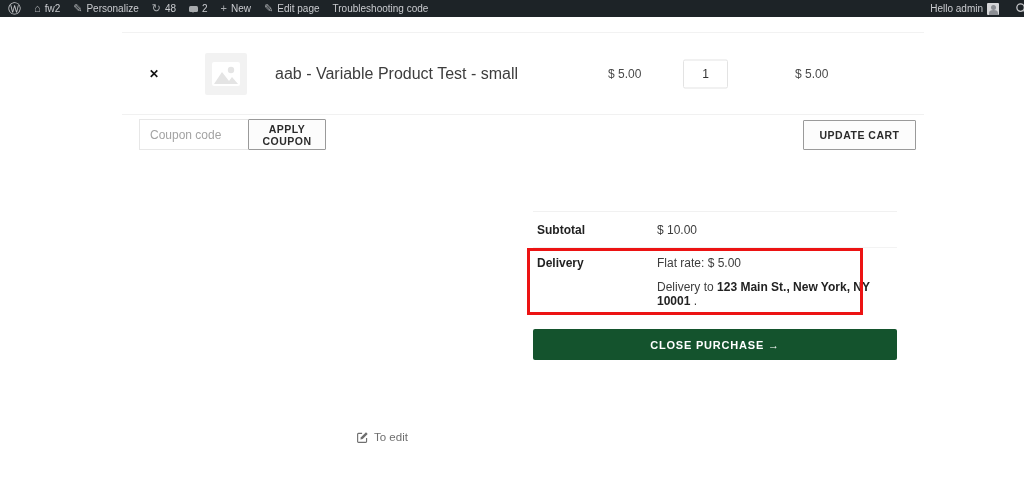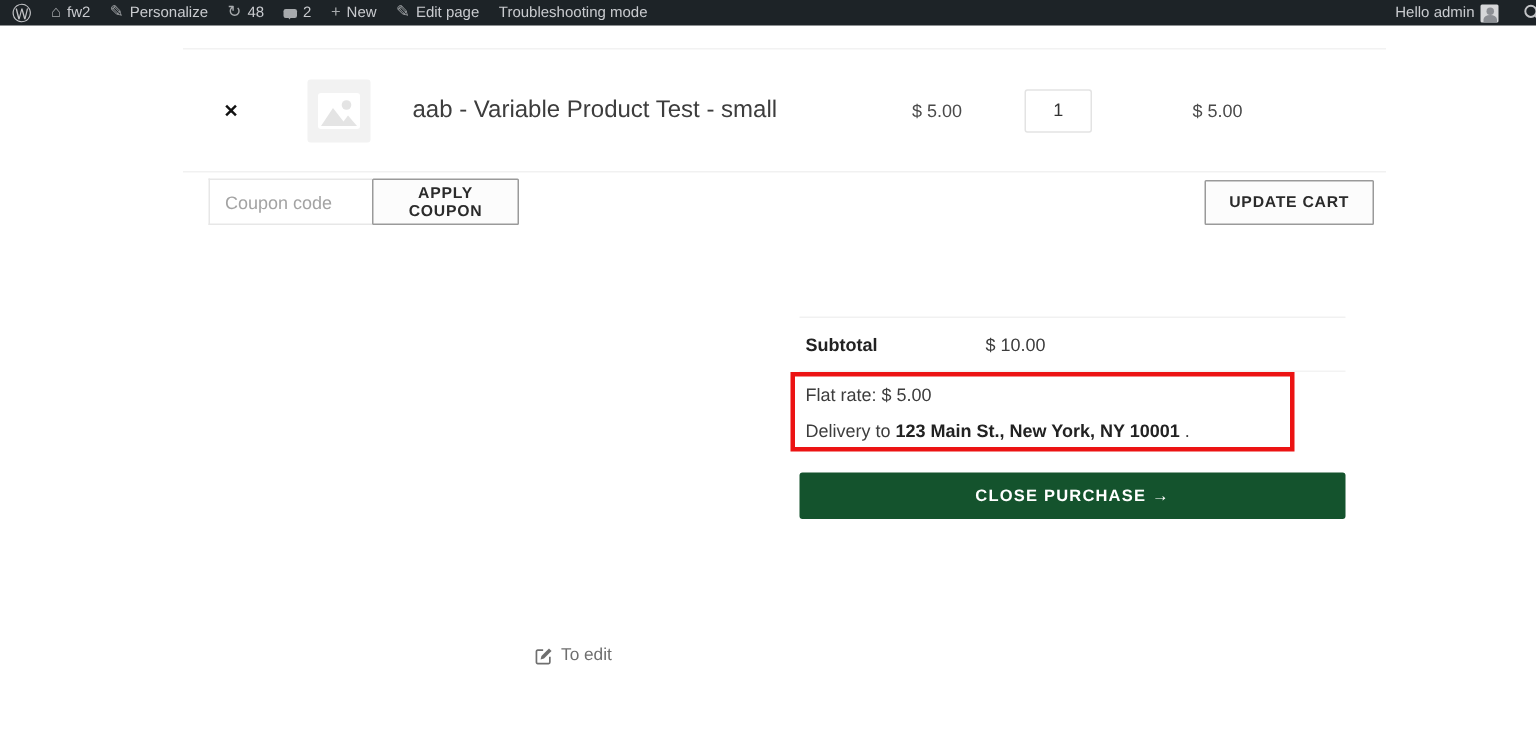--- a/index.html
+++ b/index.html
@@ -39,21 +39,21 @@
   .p-total{left:673px;font-size:12px;color:#4a4a4a;}
   
   .coupon-row{position:relative;height:40px;margin-top:4px;}
   .coupon-input{position:absolute;left:17px;top:0;width:109px;height:31px;border:1px solid #e7e7e7;border-right:none;box-sizing:border-box;padding:0 10px;font-size:12px;color:#333;font-family:inherit;}
   .coupon-input::placeholder{color:#a3a3a3;}
   .btn-outline{
     position:absolute;top:0;height:31px;background:#fcfcfc;border:1px solid #9a9a9a;
     font-size:10.5px;font-weight:700;letter-spacing:.5px;color:#2b2b2b;
     font-family:inherit;cursor:pointer;box-sizing:border-box;border-radius:1px;
   }
-  .apply-btn{left:126px;width:98px;text-align:center;}
+  .apply-btn{left:126px;width:78px;text-align:center;}
   .update-btn{left:681px;width:113px;top:1px;height:30px;}
   
   .totals{position:absolute;left:533px;top:201px;width:364px;}
   .totals h1{margin:0;font-size:27px;line-height:36px;font-weight:700;letter-spacing:-1.2px;color:#000;}
   .ttable{margin-top:10px;}
   .trow{display:flex;border-top:1px solid #f1f1f1;padding:11px 4px 10px;font-size:12px;color:#3d3d3d;}
   .trow .tlabel{flex:none;width:120px;font-weight:700;color:#222;}
   .trow-delivery{position:relative;border-top:1px solid #f3f3f3;padding:8px 4px 7px;}
   .dline2{margin-top:10px;}
   .bold{font-weight:700;color:#222;}
@@ -93,21 +93,21 @@
     </span>
     <span class="ab-item">
       <span class="ab-icon">+</span>
       <span>New</span>
     </span>
     <span class="ab-item">
       <span class="ab-icon">✎</span>
       <span>Edit page</span>
     </span>
     <span class="ab-item">
-      <span>Troubleshooting mode</span>
+      <span>Troubleshooting code</span>
     </span>
   </div>
   <span class="ab-spacer"></span>
   <div class="ab-right">
     <span class="ab-item">
       <span>Hello admin</span>
       <span class="avatar"></span>
     </span>
     <svg class="search-svg" width="13" height="13" viewBox="0 0 14 14">
       <circle cx="6" cy="6" r="4" fill="none" stroke="#c3c4c7" stroke-width="1.4"></circle>
@@ -139,20 +139,21 @@
   </div>
 </div>
 
 <div class="totals">
   <div class="ttable">
     <div class="trow">
       <span class="tlabel">Subtotal</span>
       <span class="tvalue">$ 10.00</span>
     </div>
     <div class="trow trow-delivery">
+      <span class="tlabel">Delivery</span>
       <span class="tvalue">
         <span style="display:block">Flat rate: $ 5.00</span>
         <span style="display:block" class="dline2"><span>Delivery to </span><span class="bold">123 Main St., New York, NY 10001</span><span> .</span></span>
       </span>
       <span class="redbox"></span>
     </div>
   </div>
   <button class="checkout-btn">CLOSE PURCHASE →</button>
 </div>
 

